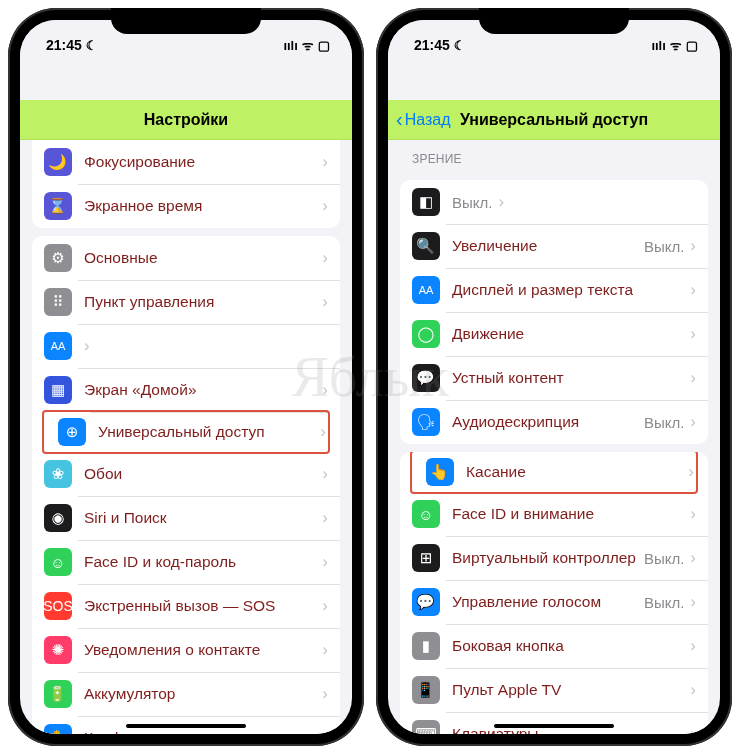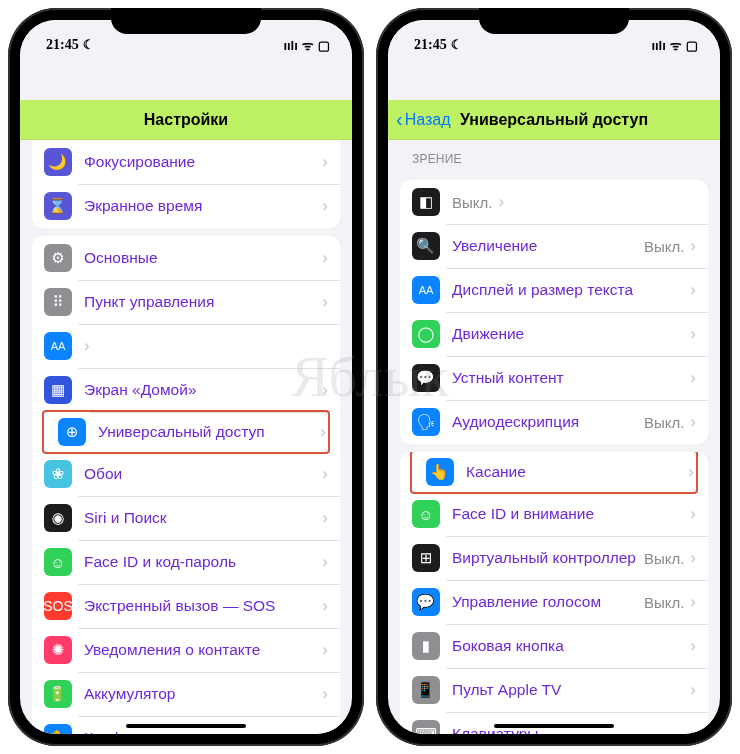--- a/index.html
+++ b/index.html
@@ -44,21 +44,21 @@
   .statusbar {
     height: 40px;
     display: flex;
     justify-content: space-between;
     align-items: center;
     padding: 10px 22px 0 26px;
     font-size: 14px;
     font-weight: 600;
     background: #f2f2f7;
   }
-  .status-left { display:flex; align-items:center; gap:4px;font-family:Liberation Serif, serif; }
+  .status-left { display:flex; align-items:center; gap:4px; }
   .status-right { display:flex; align-items:center; gap:4px; }
   .moon { font-size:13px; }
   .signal, .wifi, .batt { font-size:13px; }
   .navbar {
     height: 40px;
     display: flex;
     align-items: center;
     justify-content: center;
     position: relative;
     font-size: 16px;
@@ -112,21 +112,21 @@
     border-radius: 6px;
     margin-right: 12px;
     display:flex; align-items:center; justify-content:center;
     color:#fff;
     font-size:15px;
     flex-shrink: 0;
   }
   .label {
     flex: 1;
     font-size: 15.5px;
-    color: #6d28d9;
+    color: #7f1d1d;
     white-space: nowrap;
     overflow: hidden;
     text-overflow: ellipsis;
   }
   .value {
     font-size: 15px;
     color: #8a8a8e;
     margin-right: 6px;
   }
   .chevron {

